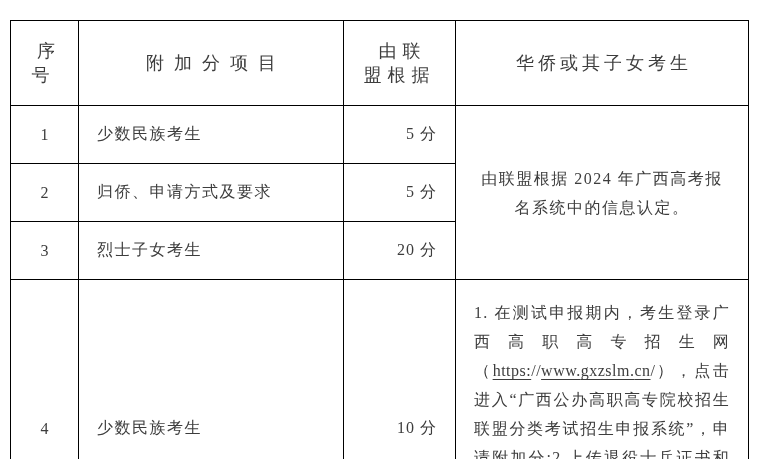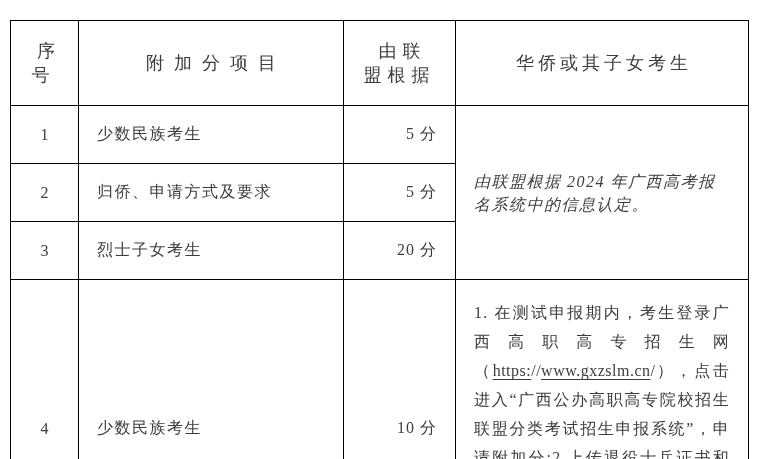--- a/index.html
+++ b/index.html
@@ -33,22 +33,22 @@
   tr.r-3     { height:41px; }
   tr.r-4     { height:262px; }
   .ls8  { letter-spacing:8px;  text-indent:8px; }
   .ls10 { letter-spacing:10px; text-indent:10px; }
   .ls6  { letter-spacing:6px;  text-indent:6px; }
   .ls4  { letter-spacing:4px;  text-indent:4px; }
   .cell-no    { text-align:center; }
   .cell-item  { text-align:left; padding-left:12px; letter-spacing:1.5px;font-family:Liberation Serif, serif; }
   .cell-score { text-align:right; letter-spacing:1px; }
   .cell-req-merged {
-    text-align:left; padding:0 6px 0 9px;
-    line-height:23px; letter-spacing:1.5px;font-style:italic;
+    text-align:center; padding:0 6px 0 9px;
+    line-height:29px; letter-spacing:1.5px;
   }
   .cell-req-long {
     text-align:justify; padding:0 6px 0 9px;
     line-height:29px; letter-spacing:1.2px;
     vertical-align:middle;
   }
   .wavy {
     text-decoration-line:underline;
     text-decoration-style:wavy;
     text-decoration-color:#cc2222;

